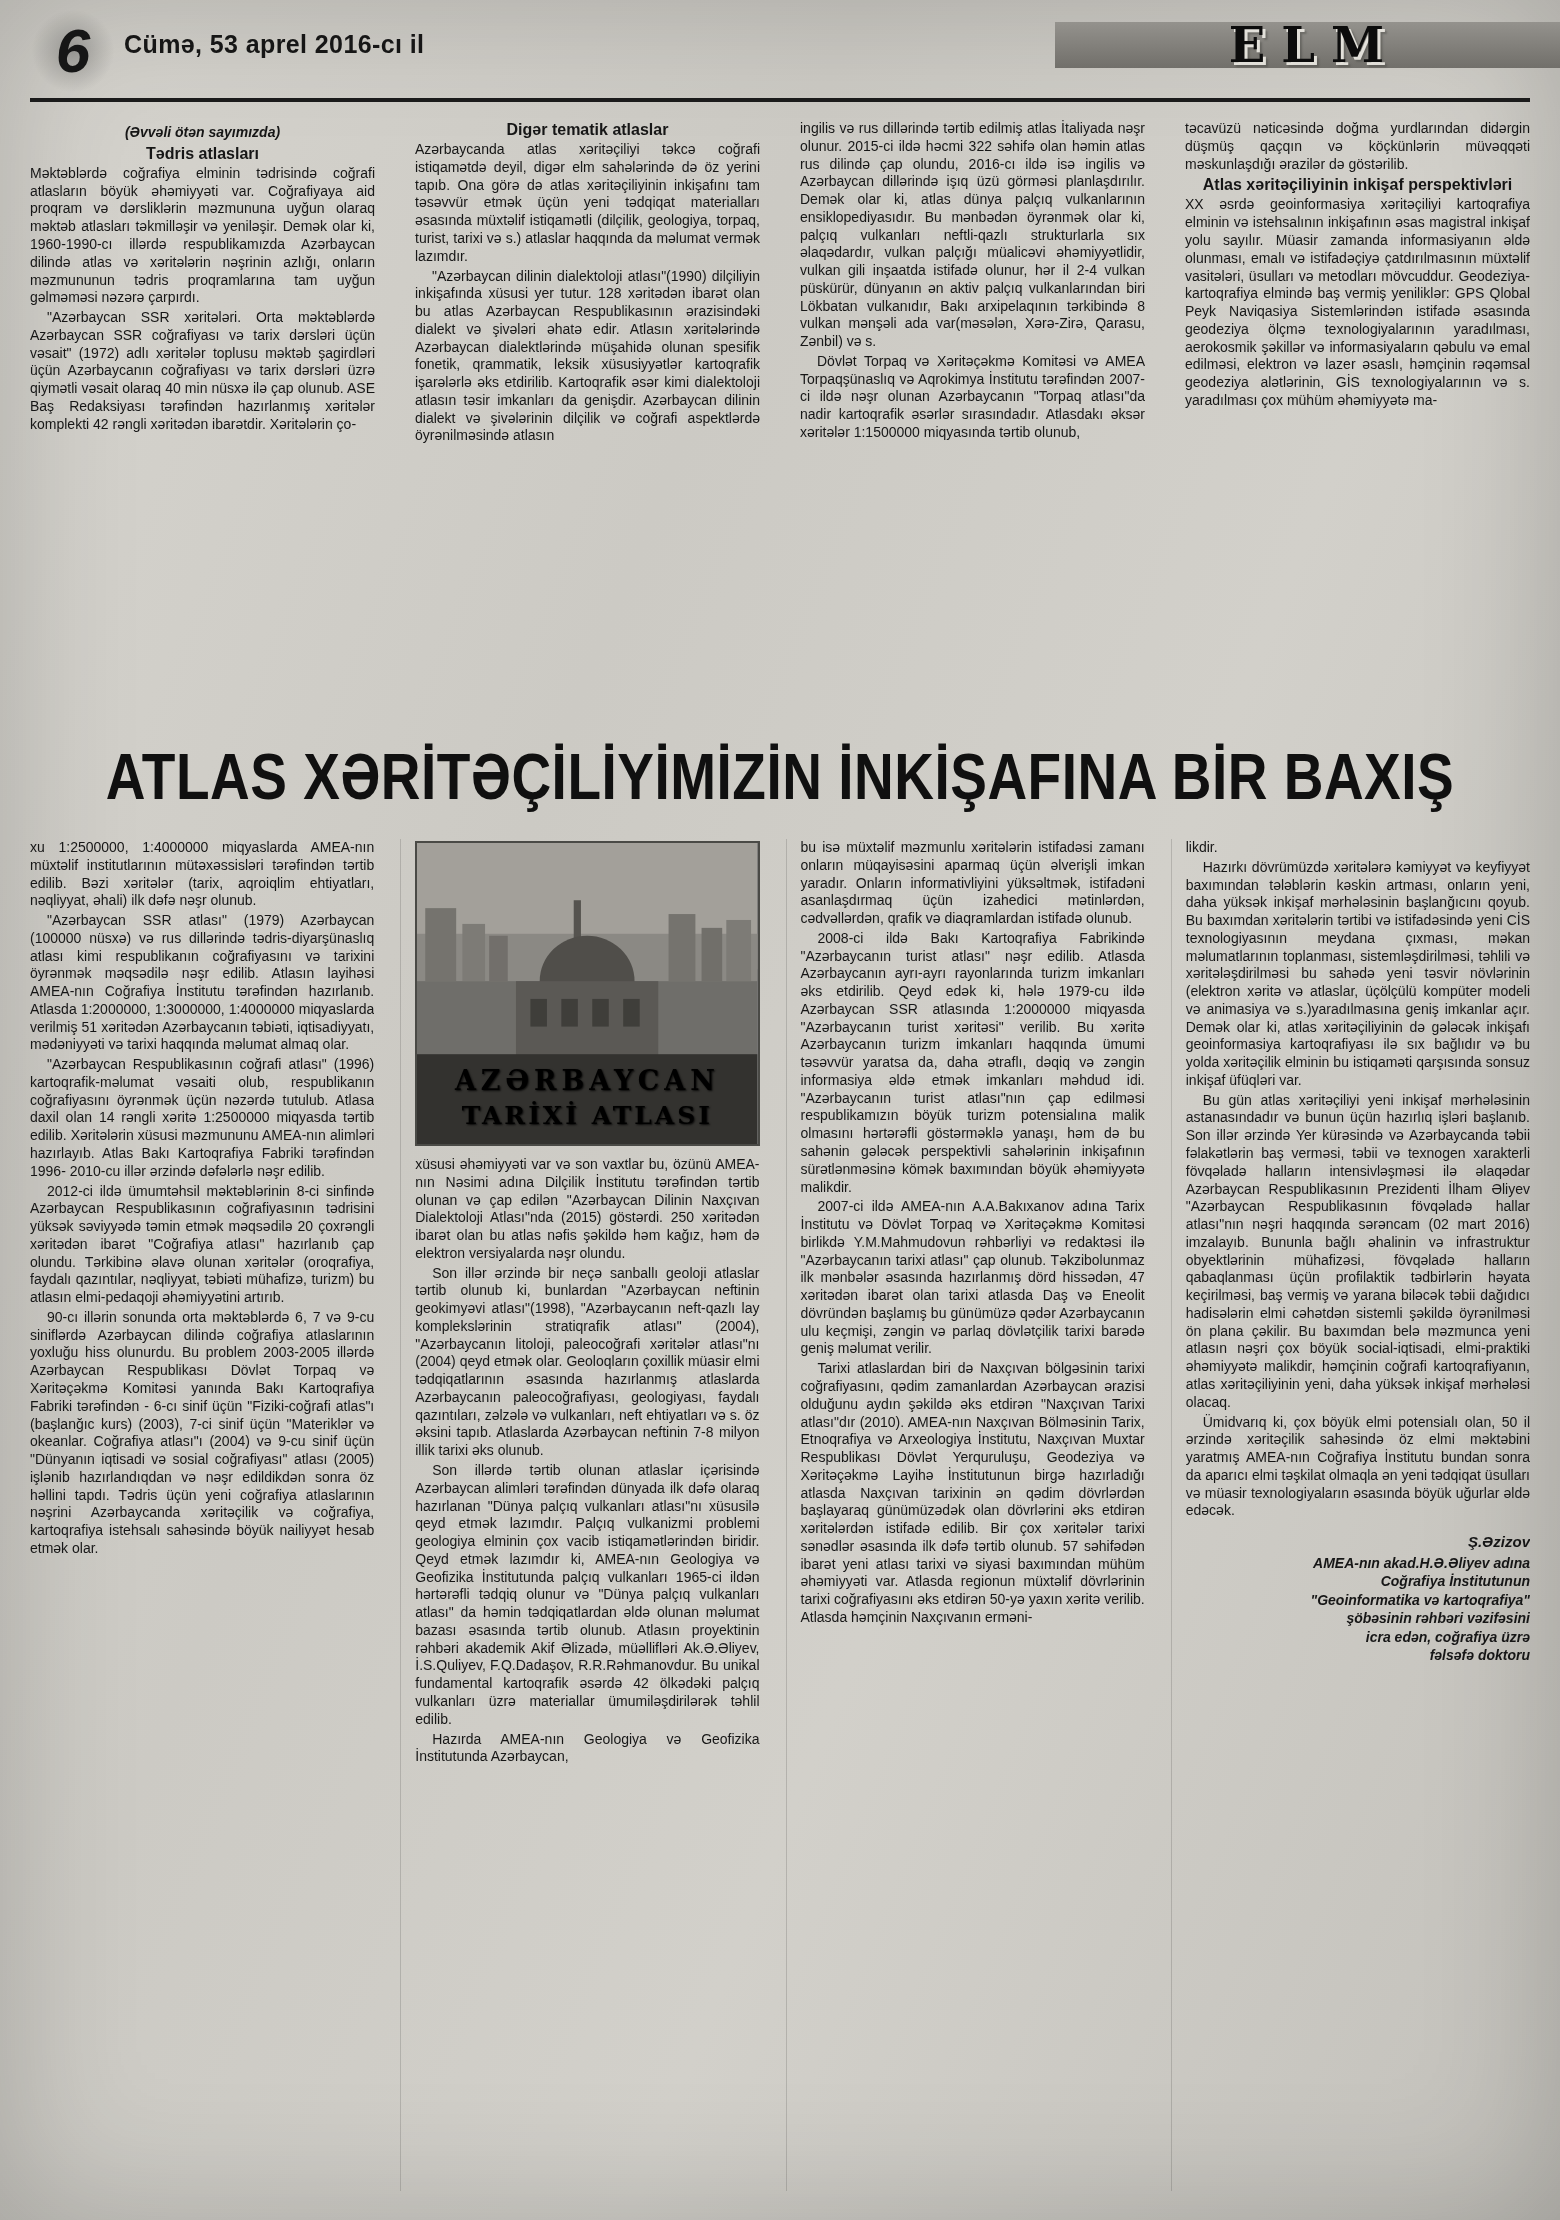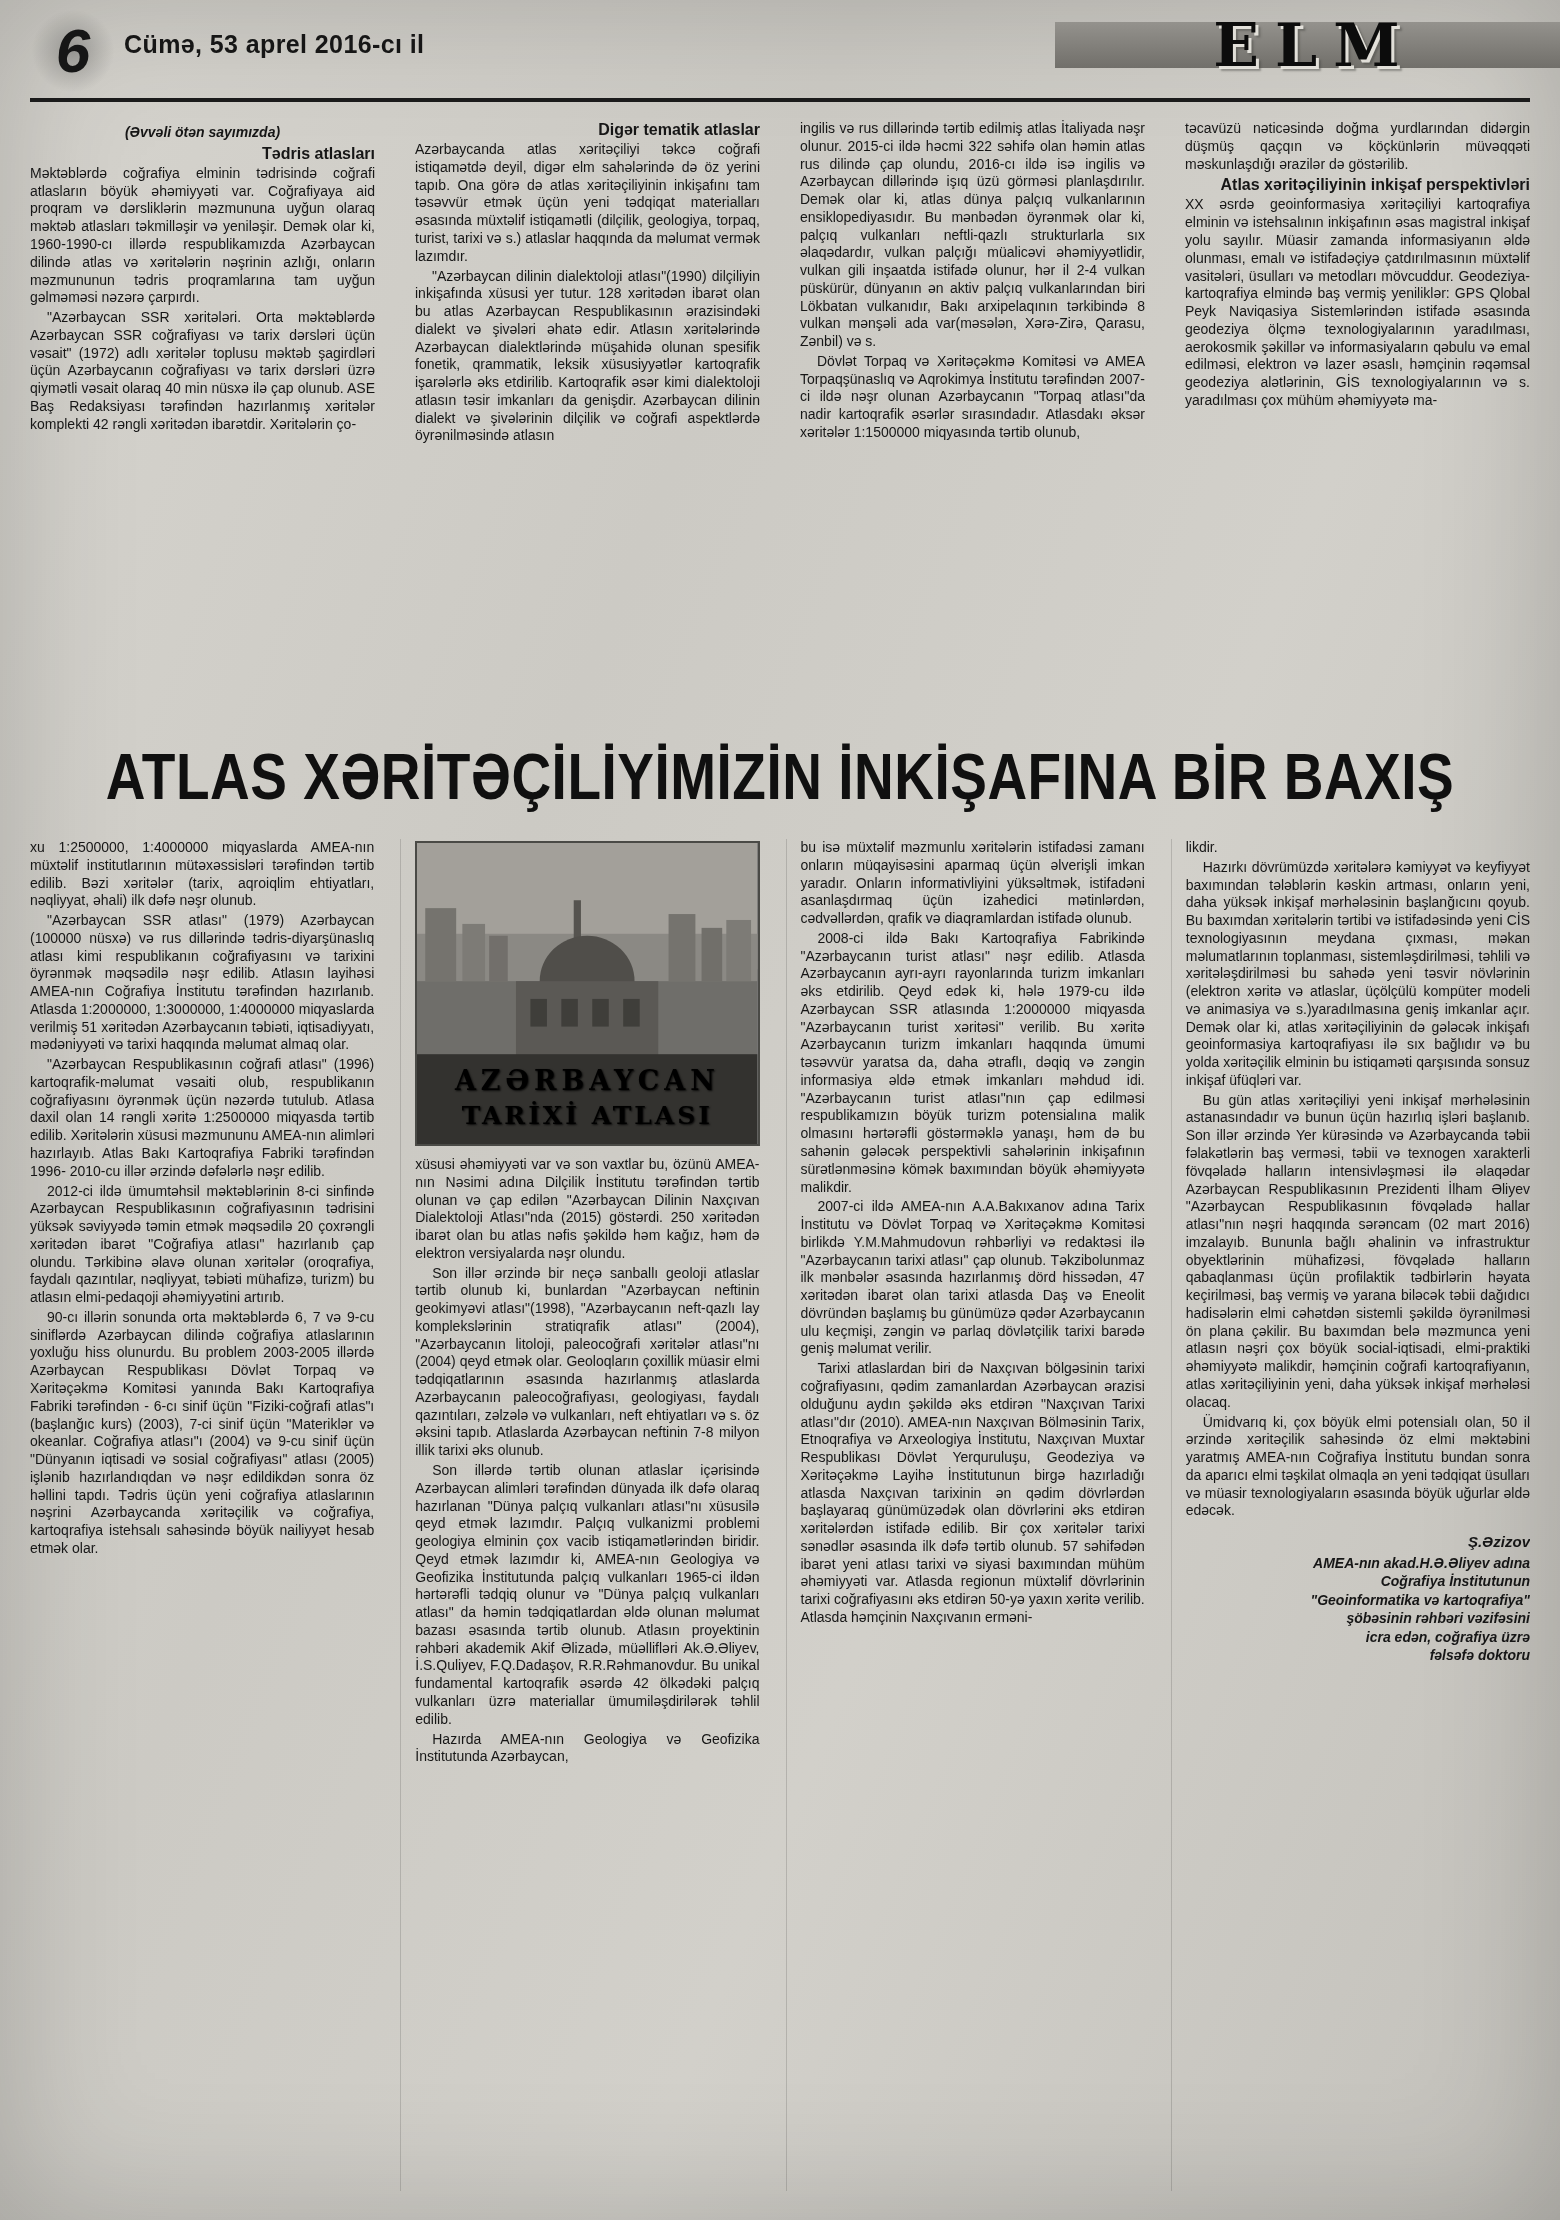--- a/index.html
+++ b/index.html
@@ -19,33 +19,33 @@
     border-radius:50%;
     font-size:62px; font-weight:800; font-style:italic; line-height:1;
   }
   .date { font-size:25px; font-weight:700; margin-left:8px; padding-top:14px; letter-spacing:0.4px; }
   .masthead-band {
     position:absolute; right:-30px; top:6px; width:505px; height:46px;
     background:linear-gradient(180deg,#94928d 0%, #716f6a 100%);
     display:flex; align-items:center; justify-content:center; overflow:visible;
   }
   .masthead-text {
-    font-family:"DejaVu Serif", serif; font-size:60px; font-weight:900; line-height:1;
+    font-family:"DejaVu Serif", serif; font-size:48px; font-weight:900; line-height:1;
     letter-spacing:16px; padding-left:14px; color:#0c0c0c;
     text-shadow:3px 3px 0 rgba(238,236,230,0.9), 5px 5px 2px rgba(70,70,66,0.45);
   }
   .rule { border-top:4px solid #1b1b1b; margin:8px 0 18px; }
 
   
   .cols { display:flex; gap:40px; }
   .col { flex:1 1 0; overflow:hidden; font-size:14px; line-height:1.27; text-align:justify; }
   .col p { margin:0 0 2px; }
   .para { text-indent:17px; }
   .cont { text-indent:0; }
-  .h { font-weight:700; text-align:right; text-indent:0; margin:10px 8px 7px; font-size:16px; line-height:1.2; }
+  .h { font-weight:700; text-align:center; text-indent:0; margin:10px 8px 7px; font-size:16px; line-height:1.2; }
   .note { font-style:italic; font-weight:700; text-align:center; text-indent:0; margin:30px 0 24px; }
   .top-cols { height:595px; }
   .top-cols .col1-pad { padding-top:4px; }
   .art-cols { height:1352px; margin-top:4px; }
   .art-cols .col + .col { border-left:1px solid rgba(0,0,0,0.14); padding-left:14px; margin-left:-14px; }
 
   
   .headline-wrap { height:96px; display:flex; align-items:center; justify-content:center; margin:14px 0 14px; }
   .headline {
     font-weight:800; font-size:55px; letter-spacing:0.5px; white-space:nowrap; color:#101010;

